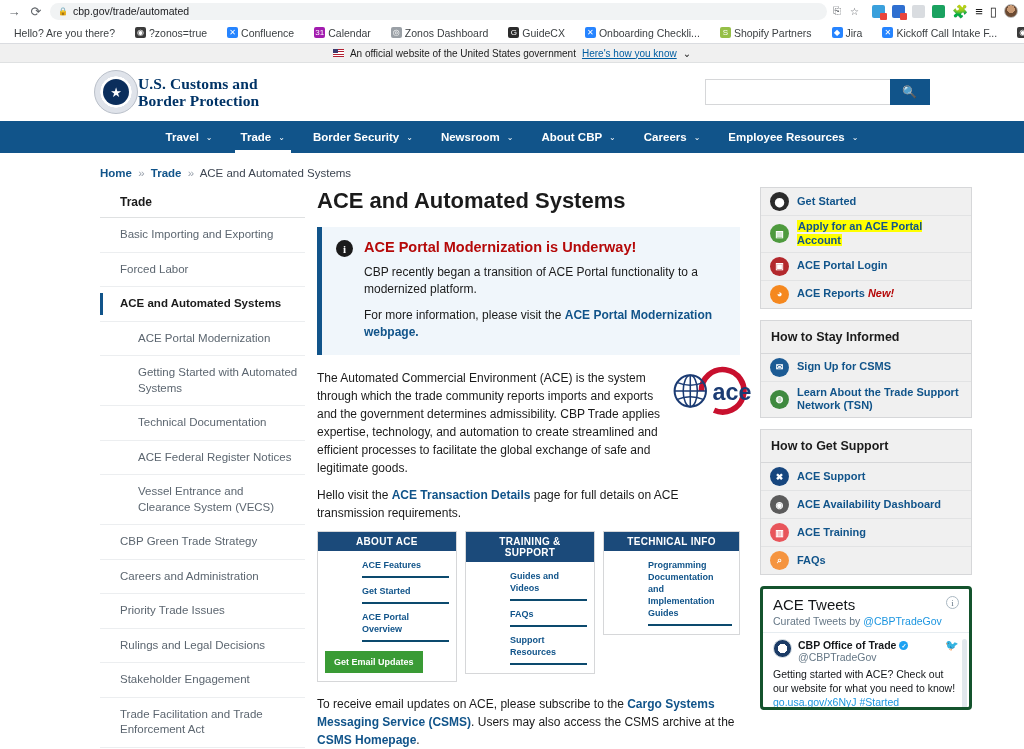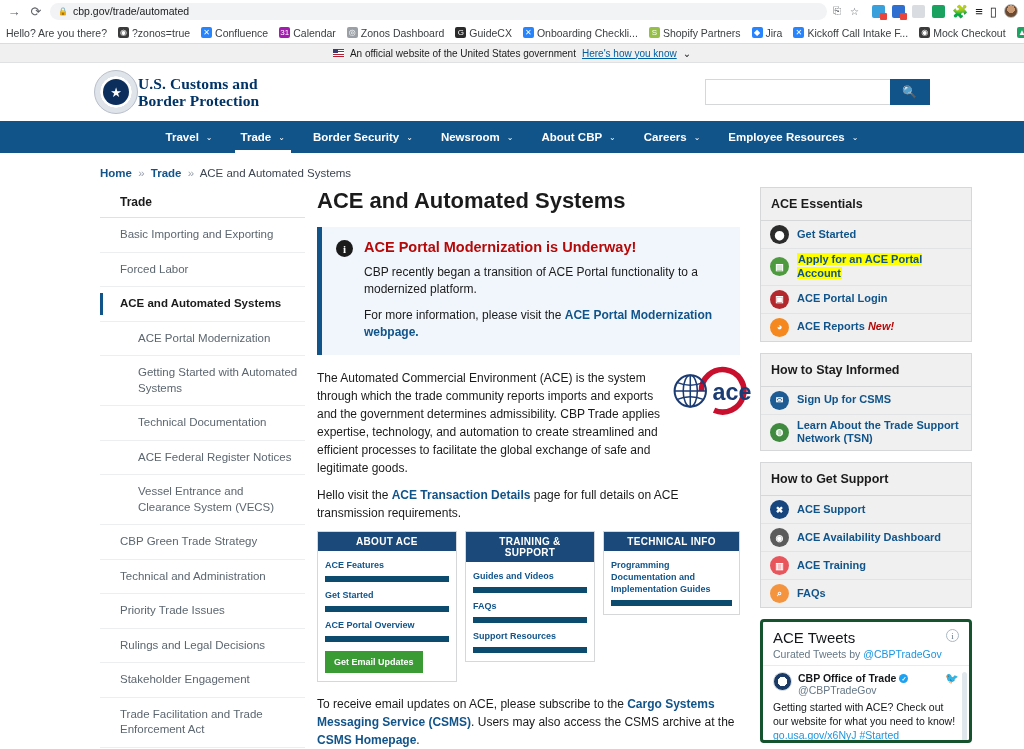--- a/index.html
+++ b/index.html
@@ -22,21 +22,21 @@
   .omnibox .lock { font-size:8px; color:#5f6368; }
   .omnibox .url-text { font-size:10.5px; color:#202124; white-space:nowrap; overflow:hidden; text-overflow:ellipsis; }
   .omni-right { display:flex; align-items:center; gap:9px; padding-right:4px; }
   .omni-right .ic { font-size:10px; color:#5f6368; }
   .ext-icons { display:flex; align-items:center; gap:7px; padding-left:3px; }
   .ext { width:13px; height:13px; border-radius:2px; position:relative; display:inline-block; }
   .ext-badge { position:absolute; right:-2px; bottom:-2px; width:7px; height:7px; border-radius:1px; background:#e8453c; }
   .avatar-chip { width:14px; height:14px; border-radius:50%;
      background:radial-gradient(circle at 50% 35%, #c99a74 0 38%, #6b4a33 39% 100%); border:1px solid #bbb; }
 
-  .bm-row { height:21px; display:flex; align-items:center; gap:11px; padding:0 6px;
+  .bm-row { height:21px; display:flex; align-items:center; gap:20px; padding:0 14px;
             font-size:10.5px; color:#3c4043; white-space:nowrap; overflow:hidden; }
   .bm { display:flex; align-items:center; gap:3px; }
   .bmico { width:11px; height:11px; border-radius:2px; display:inline-block; flex:none;
            font-size:8px; line-height:11px; text-align:center; color:#fff; }
   .chrome-sep { height:1px; background:#dadce0; }
 
   
   #gov-banner { height:19px; background:#f0f0f0; border-bottom:1px solid #dfe1e2;
       display:flex; align-items:center; justify-content:center; gap:6px; font-size:10px; color:#1b1b1b; }
   .flag { width:11px; height:8px; display:inline-block; position:relative; background:#fff;
@@ -111,21 +111,21 @@
   
   .boxes { display:flex; gap:8px; margin:9px 0 13px 0; align-items:flex-start; }
   .lbox { border:1px solid #d6d7d9; background:#fff; }
   .lbox.b1 { width:143px; }
   .lbox.b2 { width:133px; }
   .lbox.b3 { width:140px; }
   .lbox-head { background:#1b4a7a; color:#fff; font-size:10px; font-weight:700; text-align:center;
      padding:4px 16px; letter-spacing:.3px; }
   .lbox-body { padding:6px 7px 8px 7px; }
   .lbox-link { font-size:9px; font-weight:700; color:#11548a; padding:2px 0 5px 0;
-     border-bottom:6px solid #0c4a6e; margin-bottom:5px; line-height:1.35; cursor:pointer; }
+     border-bottom:2px solid #0c4a6e; margin-bottom:5px; line-height:1.35; cursor:pointer;margin-left:37px; }
   .lbox-link:last-child { margin-bottom:0; }
   .green-btn { display:inline-block; background:#3a9b35; color:#fff; font-size:9px; font-weight:700;
      padding:6px 9px; margin-top:4px; cursor:pointer; }
 
   .subscribe { font-size:12px; line-height:1.5; margin:0 0 22px 0; }
 
   
   .card { border:1px solid #d6d7d9; margin-bottom:11px; background:#f0f0f0; }
   .card-head { font-size:12.5px; font-weight:700; padding:9px 10px; color:#1b1b1b; border-bottom:1px solid #d6d7d9; }
   .card-body { background:#f0f0f0; }
@@ -317,21 +317,21 @@
         <div id="sidebar-items">
             <div class="side-item"><span>Basic Importing and Exporting</span></div>
             <div class="side-item"><span>Forced Labor</span></div>
             <div class="side-item current"><span>ACE and Automated Systems</span></div>
             <div class="side-item lvl2"><span>ACE Portal Modernization</span></div>
             <div class="side-item lvl2"><span>Getting Started with Automated Systems</span></div>
             <div class="side-item lvl2"><span>Technical Documentation</span></div>
             <div class="side-item lvl2"><span>ACE Federal Register Notices</span></div>
             <div class="side-item lvl2"><span>Vessel Entrance and Clearance System (VECS)</span></div>
             <div class="side-item"><span>CBP Green Trade Strategy</span></div>
-            <div class="side-item"><span>Technical and Administration</span></div>
+            <div class="side-item"><span>Careers and Administration</span></div>
             <div class="side-item"><span>Priority Trade Issues</span></div>
             <div class="side-item"><span>Rulings and Legal Decisions</span></div>
             <div class="side-item"><span>Stakeholder Engagement</span></div>
             <div class="side-item"><span>Trade Facilitation and Trade Enforcement Act</span></div>
             <div class="side-item"></div>
           </div>
       </div>
 
       <div class="col-mid">
         <h1 class="page-title">ACE and Automated Systems</h1>
@@ -387,21 +387,20 @@
 
         <p class="subscribe">
           <span>To receive email updates on ACE, please subscribe to the </span><a class="blue" href="#">Cargo Systems Messaging Service (CSMS)</a><span>. Users may also access the CSMS archive at the </span><a class="blue" href="#">CSMS Homepage</a><span>.</span>
         </p>
 
       </div>
 
       <div class="col-right">
         <div id="rail-cards">
             <div class="card">
-              <div class="card-head">ACE Essentials</div>
               <div class="card-body">
                 <div class="card-row">
                   <div class="cico" style="background: rgb(43, 43, 43);">⬤</div>
                   <div class="lbl"><span>Get Started</span></div>
                 </div>
                 <div class="card-row">
                   <div class="cico" style="background: rgb(78, 154, 62);">▤</div>
                   <div class="lbl"><span class="hl">Apply for an ACE Portal Account</span></div>
                 </div>
                 <div class="card-row">

